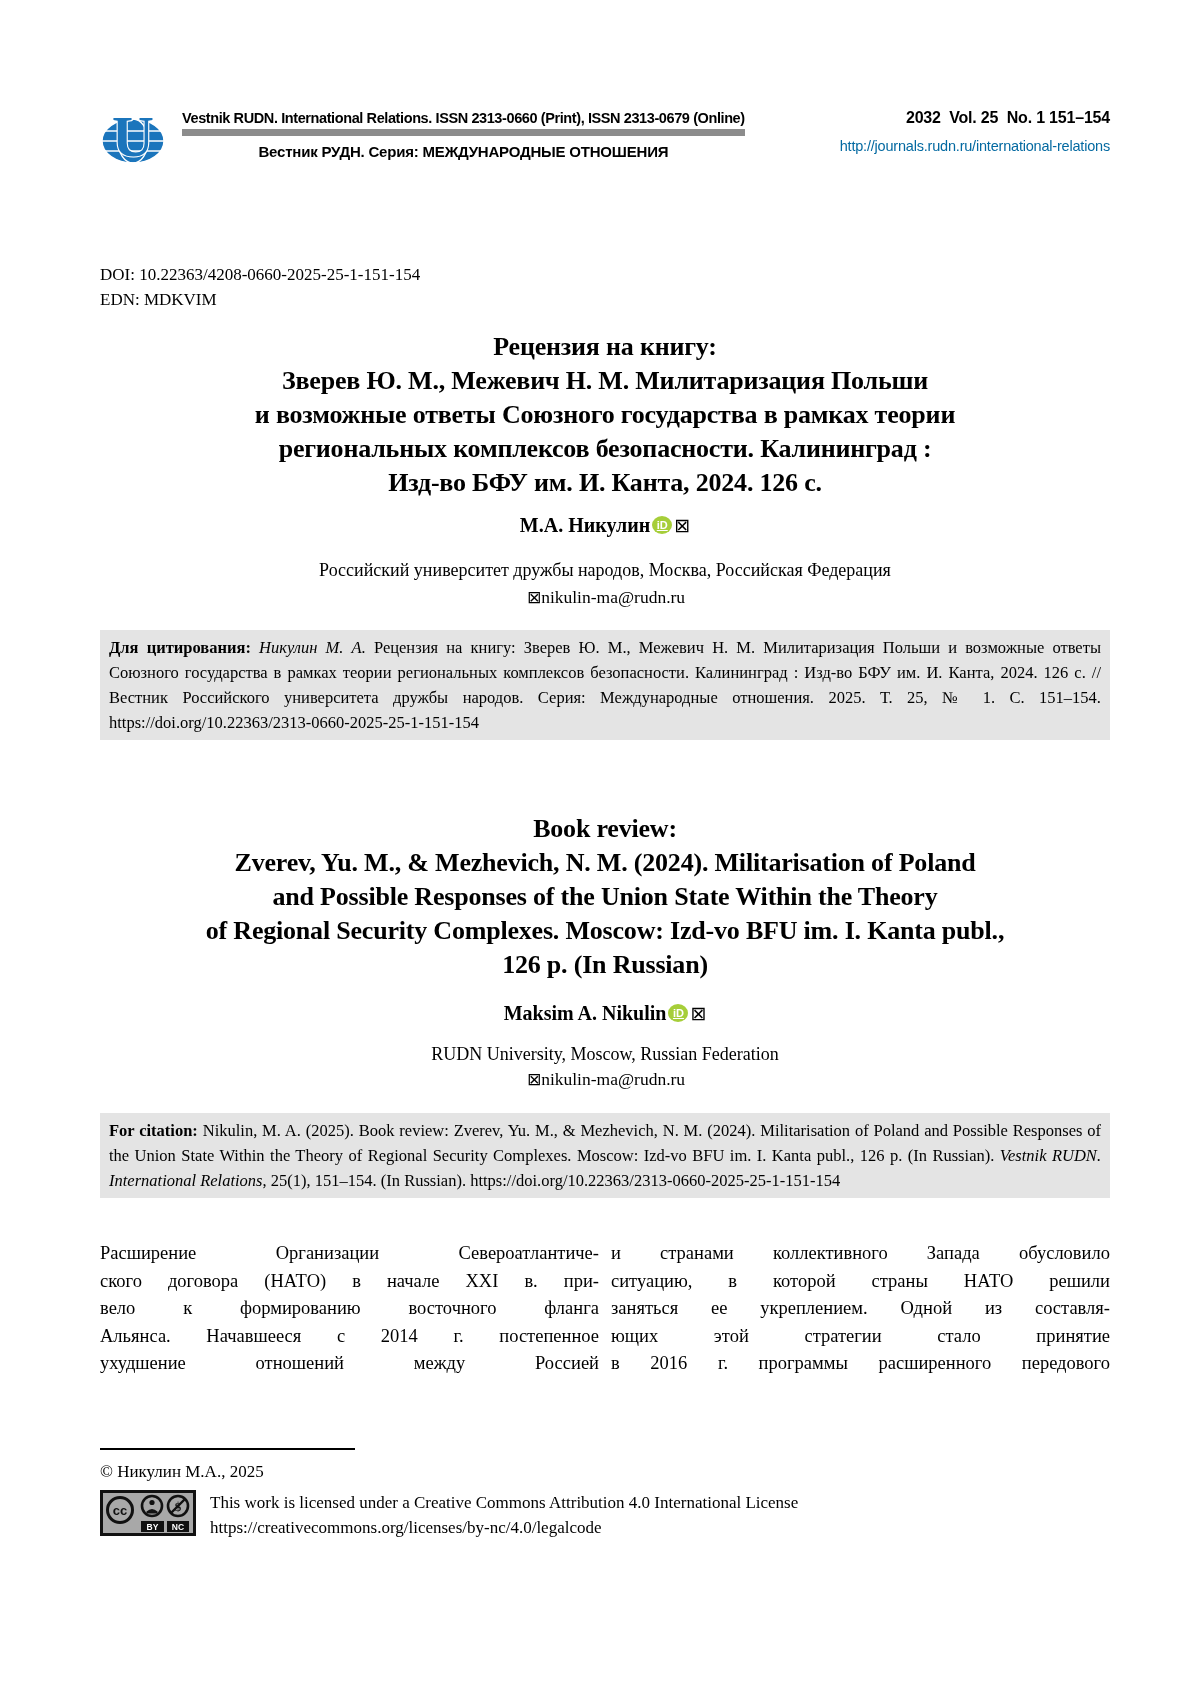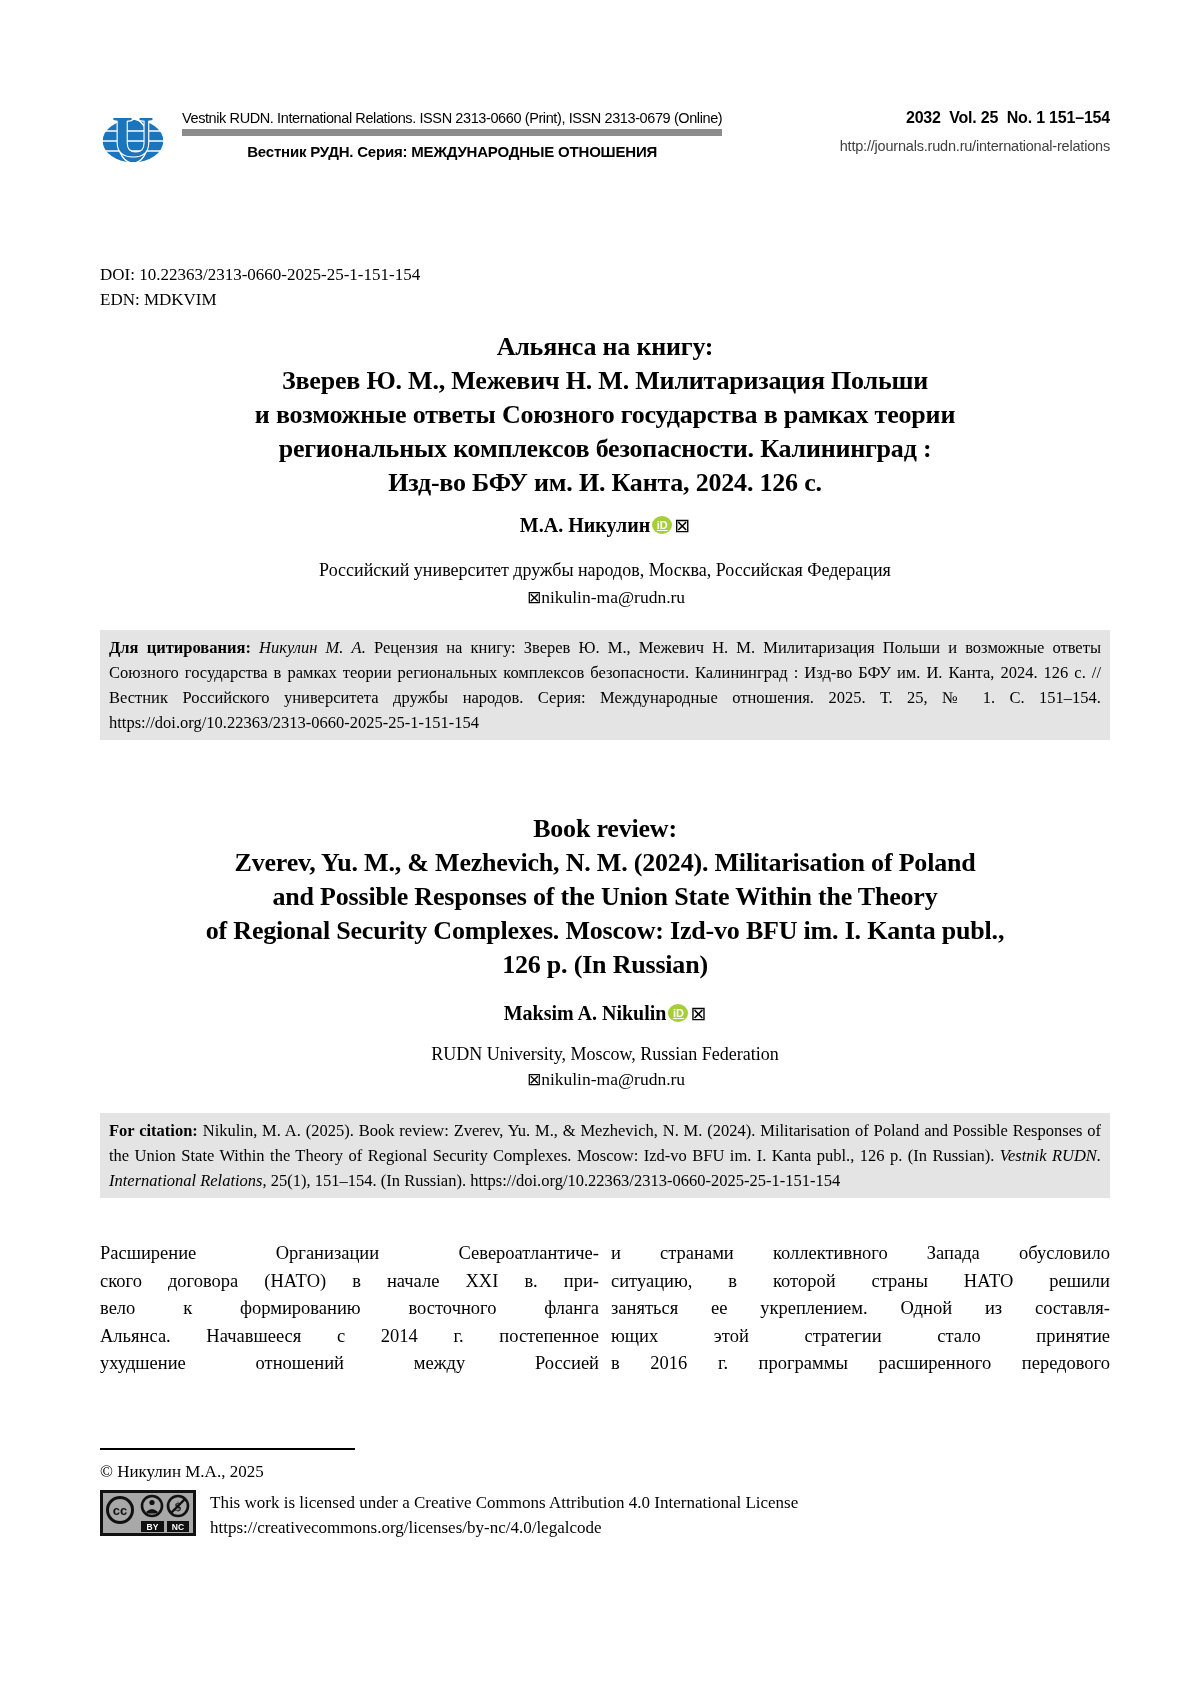--- a/index.html
+++ b/index.html
@@ -13,26 +13,26 @@
     color: #000;
     overflow: hidden;
     margin: 0 auto;
   }
   .abs { position: absolute; left: 100px; right: 90px; }
 
   
   .hdr { top: 100px; display: flex; align-items: flex-start; font-family: "Liberation Sans", sans-serif; }
   .logo { width: 72px; height: 66px; flex: 0 0 auto; margin-top: 1px; }
   .hdr-mid { margin-left: 10px; }
-  .hdr-line1 { font-weight: normal; font-size: 14.5px; letter-spacing: -0.4px; white-space: nowrap; padding-top: 10px; }
+  .hdr-line1 { font-weight: bold; font-size: 14.5px; letter-spacing: -0.4px; white-space: nowrap; padding-top: 10px; }
   .hdr-bar { height: 7px; background: #8c8c8c; margin-top: 3px; }
   .hdr-line2 { font-weight: bold; font-size: 15px; text-align: center; margin-top: 7px; letter-spacing: -0.2px; }
   .hdr-right { margin-left: auto; text-align: right; padding-top: 9px; }
   .hdr-issue { font-weight: bold; font-size: 16px; white-space: pre; letter-spacing: -0.2px; }
-  .hdr-url { font-size: 14.5px; margin-top: 11px; color: #404040; letter-spacing: -0.2px; }
+  .hdr-url { font-size: 14.5px; margin-top: 11px; color: #0369a1; letter-spacing: -0.2px; }
 
   
   .ids { top: 262px; font-size: 17px; line-height: 25px; }
 
   
   .title { font-weight: bold; font-size: 26px; line-height: 34px; text-align: center; letter-spacing: -0.2px; }
   .title-ru { top: 330px; }
   .title-en { top: 812px; }
 
   
@@ -96,26 +96,26 @@
       <div class="hdr-bar"></div>
       <div class="hdr-line2">Вестник РУДН. Серия: МЕЖДУНАРОДНЫЕ ОТНОШЕНИЯ</div>
     </div>
     <div class="hdr-right">
       <div class="hdr-issue">2032  Vol. 25  No. 1 151–154</div>
       <div class="hdr-url">http://journals.rudn.ru/international-relations</div>
     </div>
   </header>
 
   <div class="abs ids">
-    <div>DOI: 10.22363/2313-0660-2025-25-1-151-154</div>
+    <div>DOI: 10.22363/4208-0660-2025-25-1-151-154</div>
     <div>EDN: MDKVIM</div>
   </div>
 
   <h1 class="abs title title-ru">
-    <div class="tl">Альянса на книгу:</div>
+    <div class="tl">Рецензия на книгу:</div>
     <div class="tl">Зверев Ю. М., Межевич Н. М. Милитаризация Польши</div>
     <div class="tl">и возможные ответы Союзного государства в рамках теории</div>
     <div class="tl">региональных комплексов безопасности. Калининград :</div>
     <div class="tl">Изд-во БФУ им. И. Канта, 2024. 126 с.</div>
   </h1>
 
   <div class="abs authorline author-ru">
     <span>М.А. Никулин</span><span class="orcid">iD</span><span class="mailglyph">⊠</span>
   </div>
   <div class="abs affil affil-ru">Российский университет дружбы народов, Москва, Российская Федерация</div>

